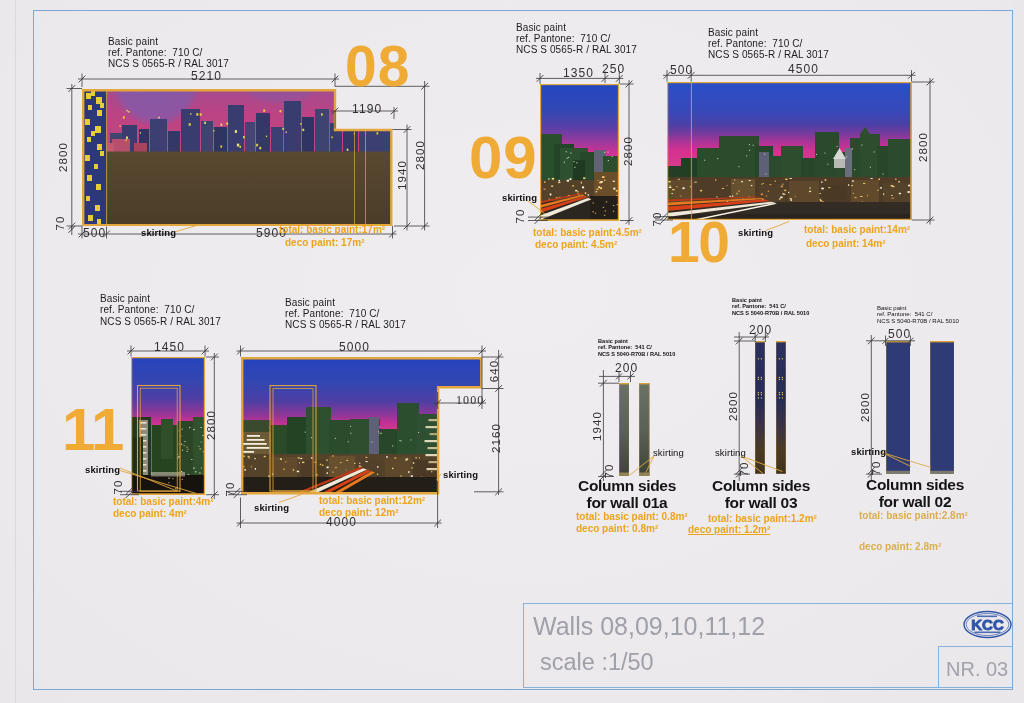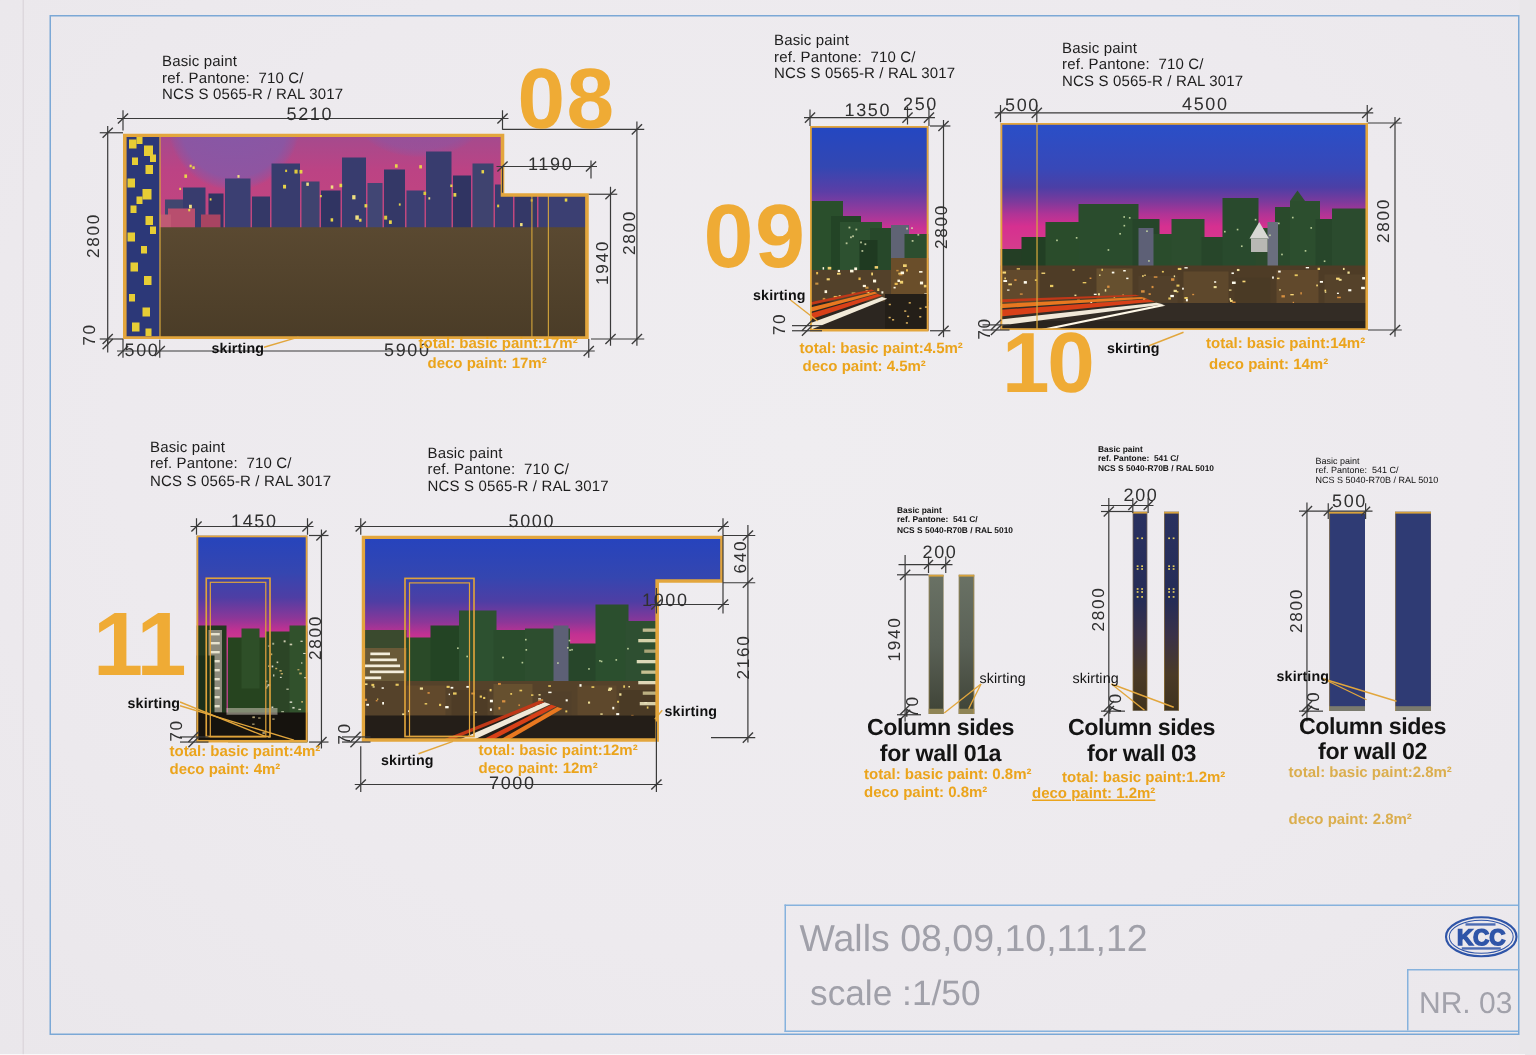--- a/index.html
+++ b/index.html
@@ -858,22 +858,22 @@
 <div class="abs dim" style="left:191px;top:69px;">5210</div>
 <div class="abs dim" style="left:352px;top:101.5px;">1190</div>
 <div class="abs dim" style="left:83px;top:225.5px;">500</div>
 <div class="abs dim" style="left:236px;top:225.5px;margin-left:20px;">5900</div>
 <div class="abs dim" style="left:563px;top:66px;">1350</div>
 <div class="abs dim" style="left:602px;top:61.5px;">250</div>
 <div class="abs dim" style="left:670px;top:62.5px;">500</div>
 <div class="abs dim" style="left:788px;top:62px;">4500</div>
 <div class="abs dim" style="left:154px;top:339.5px;">1450</div>
 <div class="abs dim" style="left:339px;top:340px;">5000</div>
-<div class="abs dim" style="left:428px;top:392.5px;">1000</div>
-<div class="abs dim" style="left:326px;top:515px;">7000</div>
+<div class="abs dim" style="left:456px;top:392.5px;font-family:Liberation Serif, serif;">1000</div>
+<div class="abs dim" style="left:326px;top:515px;">4000</div>
 <div class="abs dim" style="left:615px;top:360.5px;">200</div>
 <div class="abs dim" style="left:749px;top:322.5px;">200</div>
 <div class="abs dim" style="left:888px;top:327px;">500</div>
 <div class="abs dim rot" style="left:399.8px;top:148.5px;font-size:11.5px">2800</div>
 <div class="abs dim rot" style="left:382.3px;top:169px;font-size:11.5px">1940</div>
 <div class="abs dim rot" style="left:43.3px;top:151px;font-size:11.5px">2800</div>
 <div class="abs dim rot" style="left:39.6px;top:217px;font-size:11.5px">70</div>
 <div class="abs dim rot" style="left:608.2px;top:144.5px;font-size:11.5px">2800</div>
 <div class="abs dim rot" style="left:499.9px;top:209.5px;font-size:11.5px">70</div>
 <div class="abs dim rot" style="left:903.3px;top:141.3px;font-size:11.5px">2800</div>

